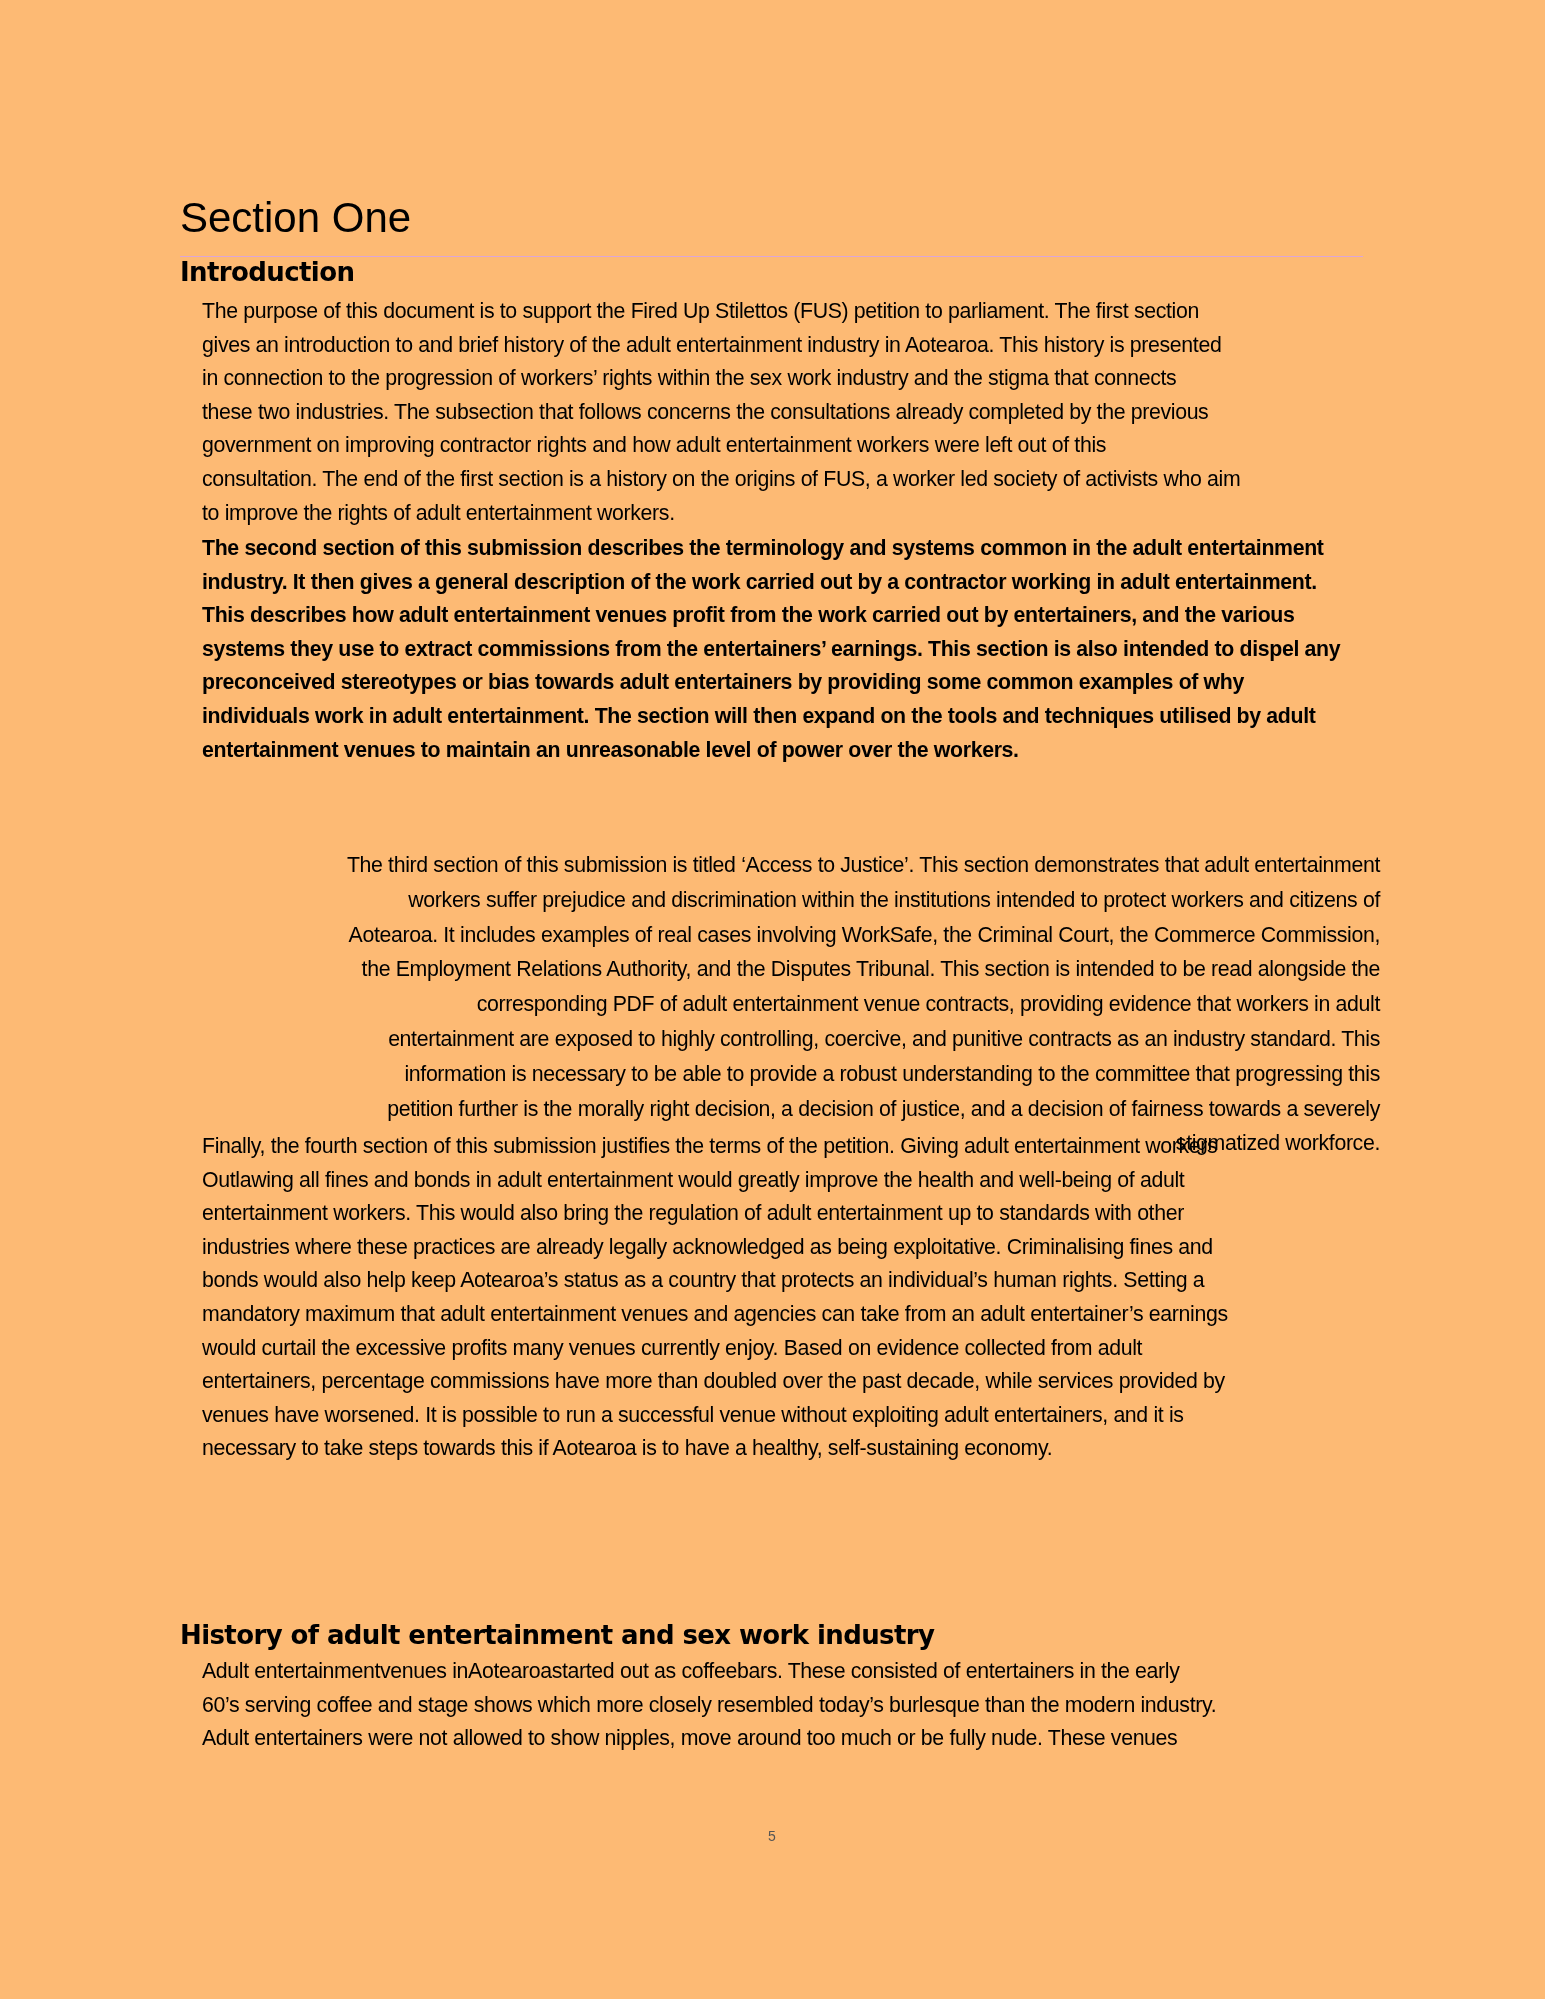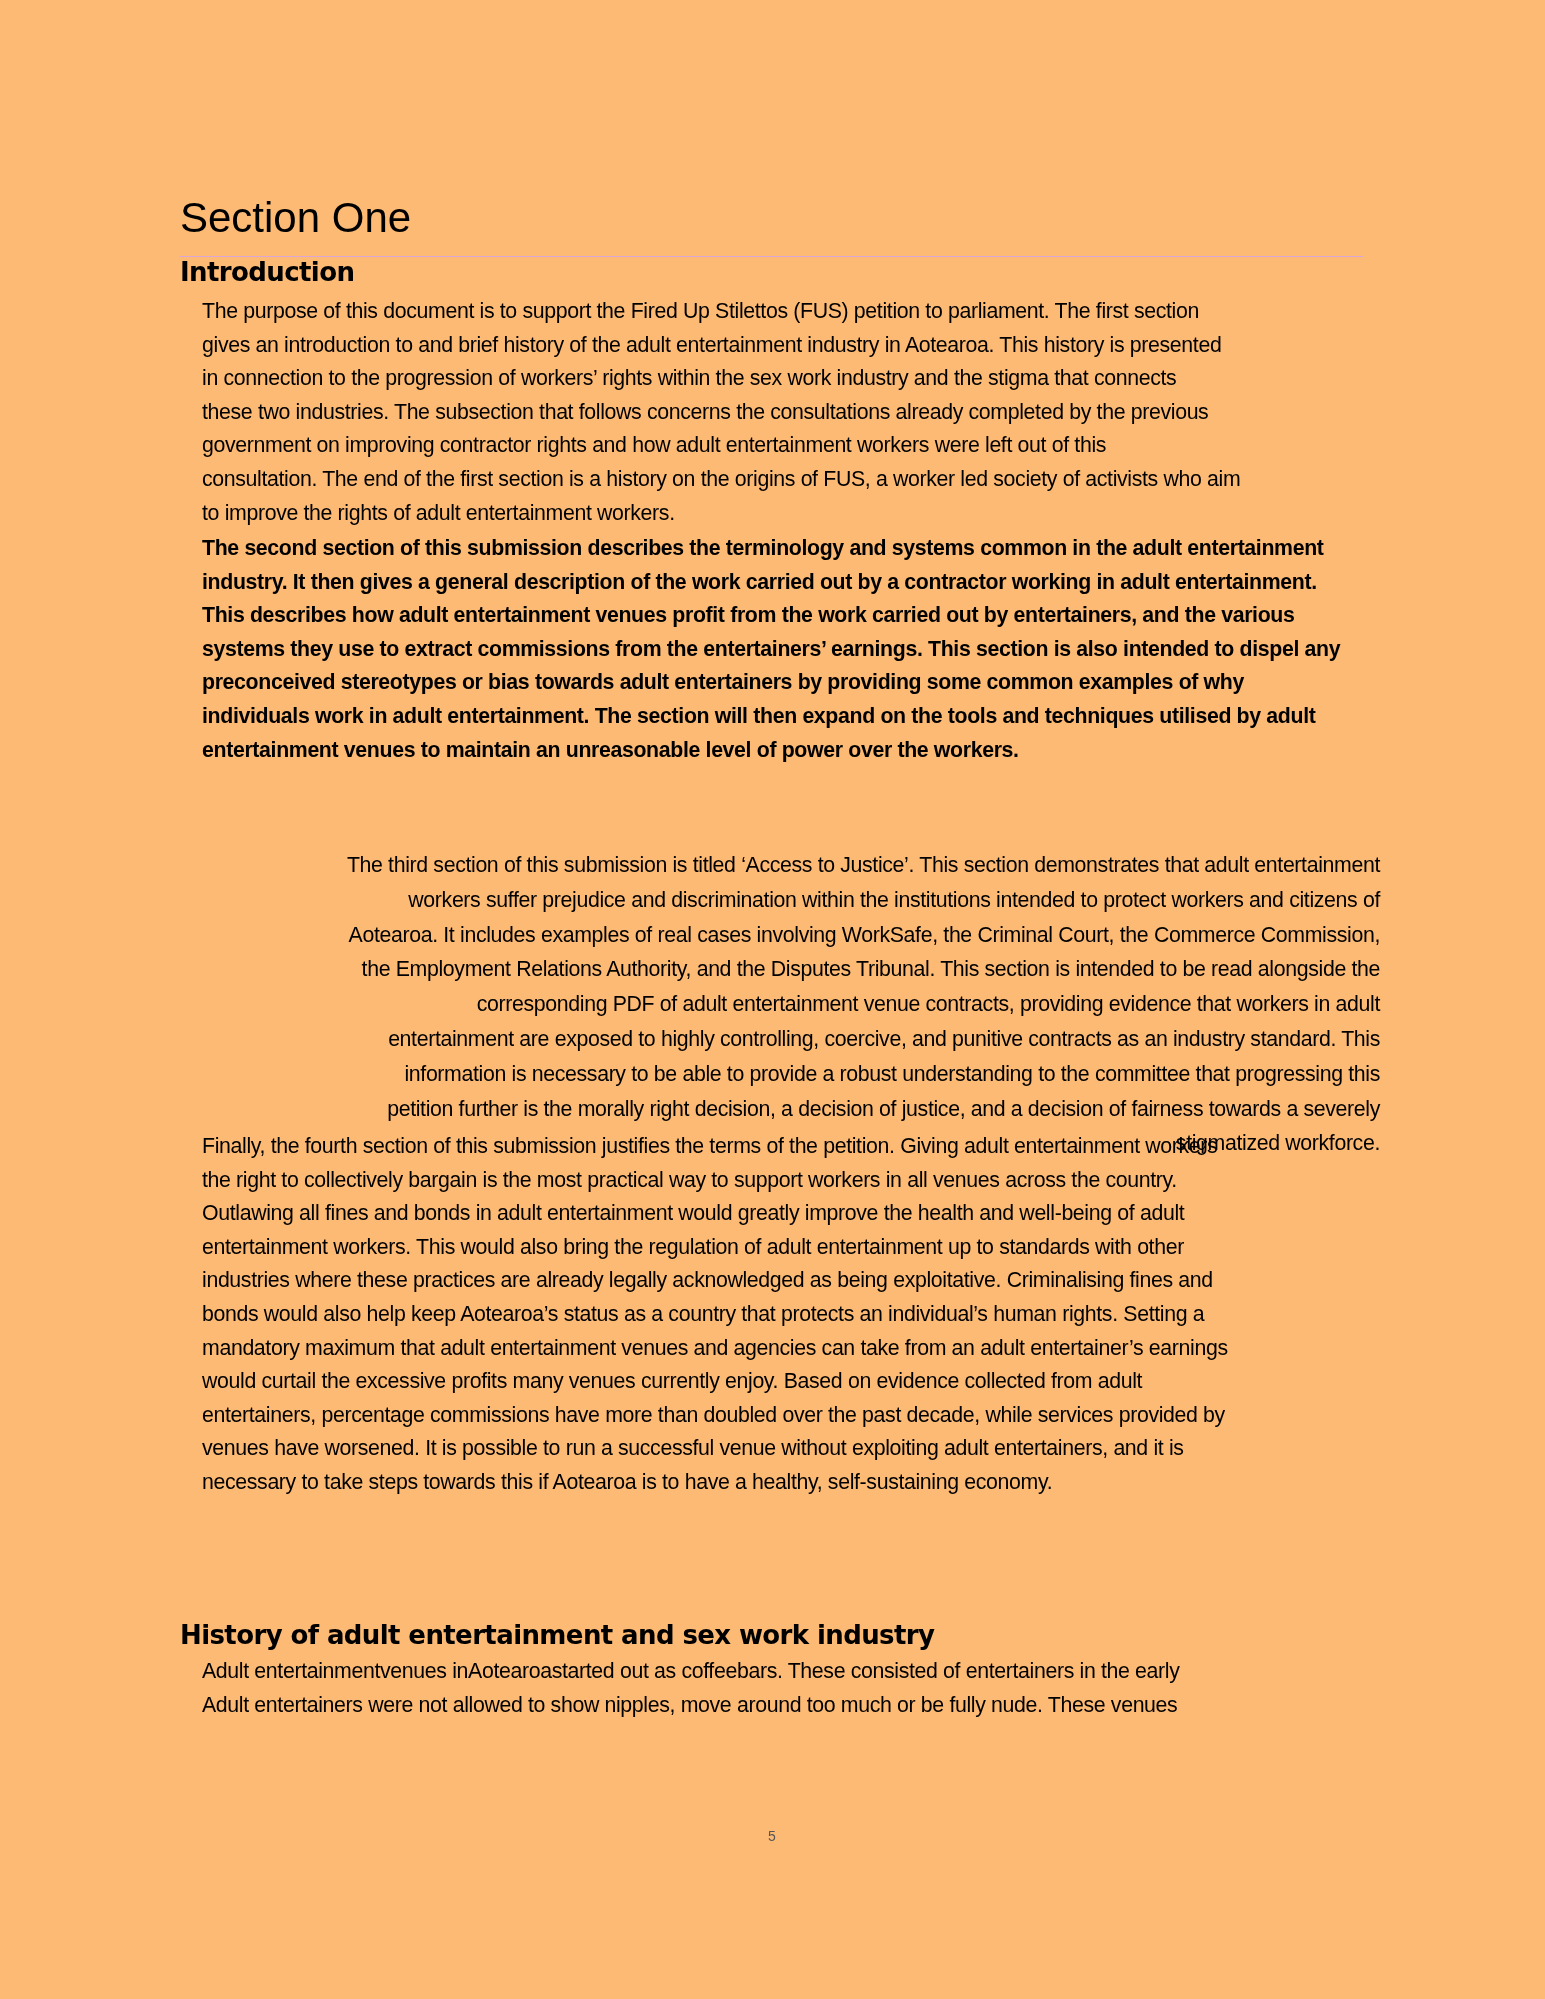--- a/index.html
+++ b/index.html
@@ -71,33 +71,33 @@
     <span class="line">the Employment Relations Authority, and the Disputes Tribunal. This section is intended to be read alongside the</span>
     <span class="line">corresponding PDF of adult entertainment venue contracts, providing evidence that workers in adult</span>
     <span class="line">entertainment are exposed to highly controlling, coercive, and punitive contracts as an industry standard. This</span>
     <span class="line">information is necessary to be able to provide a robust understanding to the committee that progressing this</span>
     <span class="line">petition further is the morally right decision, a decision of justice, and a decision of fairness towards a severely</span>
     <span class="line">stigmatized workforce.</span>
   </div>
 
   <div class="para p4">
     <span class="line">Finally, the fourth section of this submission justifies the terms of the petition. Giving adult entertainment workers</span>
-    <span class="line">the right to collectively bargain is the most practical way to support workers in all venues across the country.</span>
     <span class="line">Outlawing all fines and bonds in adult entertainment would greatly improve the health and well-being of adult</span>
     <span class="line">entertainment workers. This would also bring the regulation of adult entertainment up to standards with other</span>
     <span class="line">industries where these practices are already legally acknowledged as being exploitative. Criminalising fines and</span>
     <span class="line">bonds would also help keep Aotearoa’s status as a country that protects an individual’s human rights. Setting a</span>
     <span class="line">mandatory maximum that adult entertainment venues and agencies can take from an adult entertainer’s earnings</span>
     <span class="line">would curtail the excessive profits many venues currently enjoy. Based on evidence collected from adult</span>
     <span class="line">entertainers, percentage commissions have more than doubled over the past decade, while services provided by</span>
     <span class="line">venues have worsened. It is possible to run a successful venue without exploiting adult entertainers, and it is</span>
     <span class="line">necessary to take steps towards this if Aotearoa is to have a healthy, self-sustaining economy.</span>
   </div>
 
   <h2 class="h2 hist-h">History of adult entertainment and sex work industry</h2>
 
   <div class="para p5">
     <span class="line">Adult entertainmentvenues inAotearoastarted out as coffeebars. These consisted of entertainers in the early</span>
+    <span class="line">60’s serving coffee and stage shows which more closely resembled today’s burlesque than the modern industry.</span>
     <span class="line">Adult entertainers were not allowed to show nipples, move around too much or be fully nude. These venues</span>
   </div>
 
   <div class="page-number">5</div>
 </div>
 
 </body></html>

